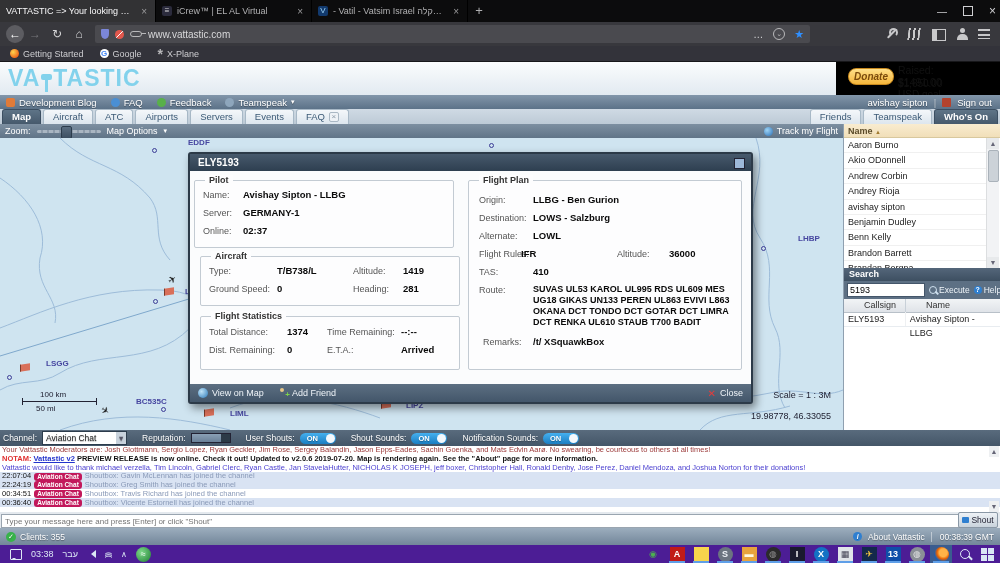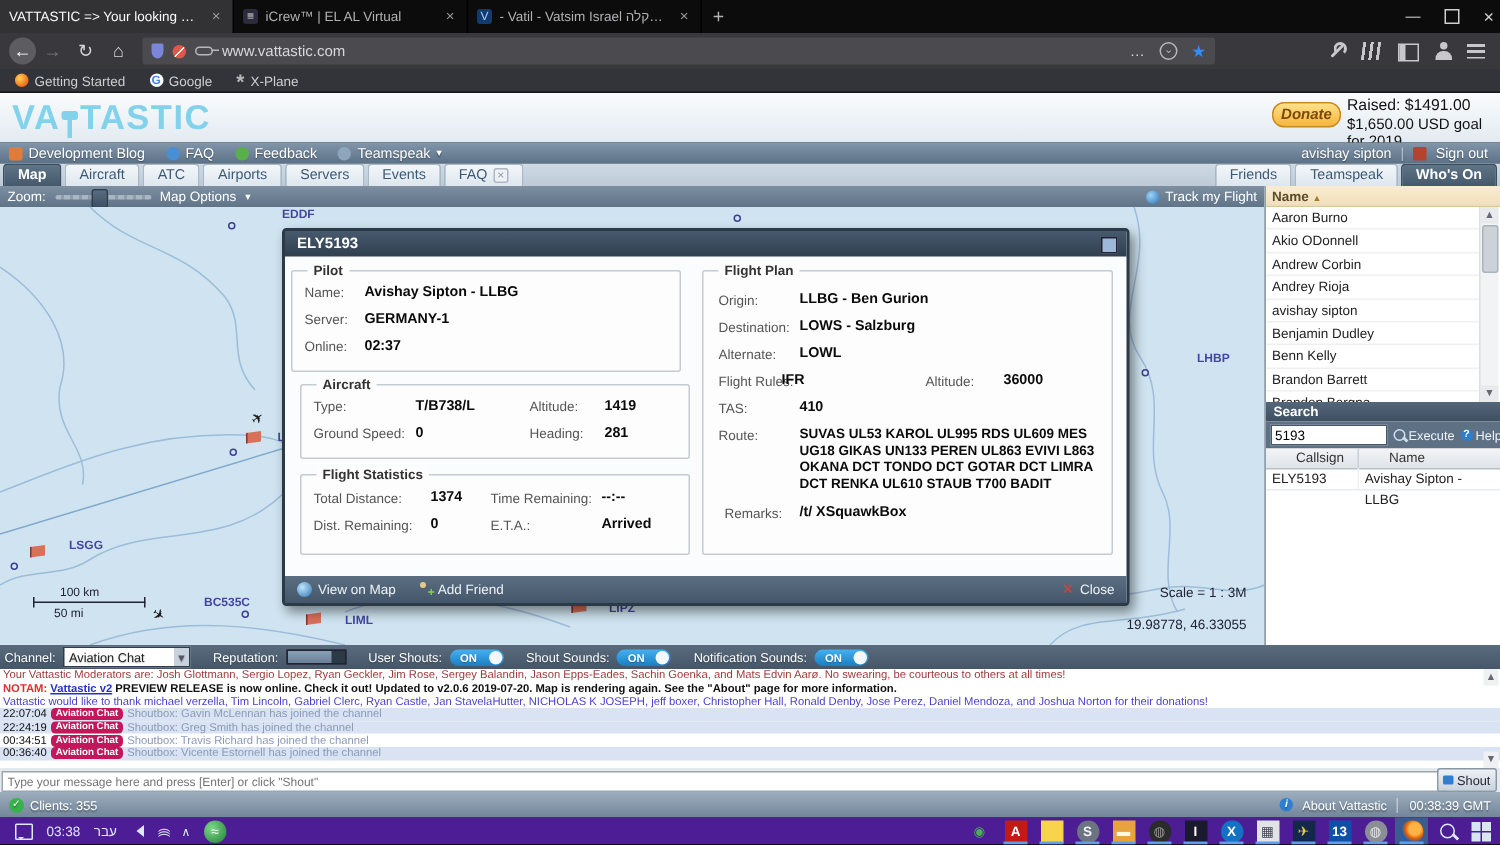--- a/index.html
+++ b/index.html
@@ -38,21 +38,21 @@
   .i-account::before{content:"";position:absolute;left:4px;top:0;width:5px;height:5px;border-radius:50%;background:#c8c8ca;}
   .i-account::after{content:"";position:absolute;left:1px;top:6px;width:11px;height:6px;border-radius:5px 5px 0 0;background:#c8c8ca;}
   .i-menu{width:12px;height:10px;background:repeating-linear-gradient(#c8c8ca 0 2px,transparent 2px 4.5px);margin-top:2px;}
   #bookmarks{left:0;top:46px;width:1000px;height:16px;background:#33333a;border-bottom:1px solid #17171a;
     display:flex;align-items:center;gap:16px;padding-left:10px;color:#cdcdd0;font-size:9px;box-sizing:border-box;}
   .bmk{display:flex;align-items:center;gap:4px;}
   .ffdot{width:9px;height:9px;border-radius:50%;background:radial-gradient(circle at 35% 35%,#ffd34d,#f06a1d 70%);}
   .gdot{width:9px;height:9px;border-radius:50%;background:#fff;color:#4285f4;font-size:8px;font-weight:bold;line-height:9px;text-align:center;}
   .gear{color:#b8b8ba;font-size:14px;font-weight:bold;line-height:8px;}
   
-  #vheader{left:0;top:62px;width:1000px;height:33px;background:linear-gradient(#fafcfd,#e2eaf1);}
+  #vheader{left:0;top:62px;width:836px;height:33px;background:linear-gradient(#fafcfd,#e2eaf1);}
   #logo{position:absolute;left:8px;top:3px;font-size:23px;font-weight:bold;color:#82d2ec;letter-spacing:1px;display:flex;align-items:flex-end;}
   .towr{width:11px;height:19px;position:relative;margin:0 1px;}
   .towr::before{content:"";position:absolute;left:0;top:1px;width:11px;height:6px;background:#82d2ec;border-radius:2px;}
   .towr::after{content:"";position:absolute;left:4px;top:7px;width:3px;height:12px;background:#82d2ec;}
   #donatebtn{position:absolute;left:848px;top:6px;width:44px;height:15px;border-radius:8px;border:1px solid #c8891e;
     background:linear-gradient(#ffe08a,#f5b63c);color:#7a4a0c;font-size:10px;font-weight:bold;font-style:italic;text-align:center;line-height:15px;}
   #raised{position:absolute;left:898px;top:2px;font-size:10.5px;color:#111;}
   #goal{position:absolute;left:898px;top:16px;font-size:10px;color:#111;}
   
   #navbar{left:0;top:95px;width:1000px;height:14px;background:linear-gradient(#8296aa,#5c7288);display:flex;align-items:center;
@@ -137,21 +137,21 @@
   #repbar{width:38px;height:8px;background:#2c3a47;border:1px solid #223;position:relative;}
   #repfill{position:absolute;left:0;top:0;height:100%;width:78%;background:linear-gradient(#8aa0b5,#6a8098);}
   .toggle{width:36px;height:11px;border-radius:6px;background:linear-gradient(#45b0ef,#1b7ec2);position:relative;
     font-size:7.5px;font-weight:bold;color:#fff;line-height:11px;padding-left:7px;box-sizing:border-box;}
   .toggle::after{content:"";position:absolute;right:1px;top:1px;width:9px;height:9px;border-radius:50%;background:#f4f8fc;}
   .sp{margin-left:10px;}
   
   #chatlog{left:0;top:446px;width:1000px;height:66px;background:#fff;overflow:hidden;font-size:7.5px;line-height:8.3px;}
   #chatlog .line{white-space:nowrap;padding-left:2px;margin-top:0.4px;}
   .shoutrow{display:flex;align-items:center;gap:3px;height:8.7px;padding-left:2px;white-space:nowrap;}
-  .shoutrow.hl{background:#d9e3f3;}
+  .shoutrow.hl{background:#d9e3f3;align-items:flex-end;}
   .stime{color:#111;}
   .badge{background:#c2185b;color:#fff;font-size:6.5px;font-weight:bold;border-radius:3px;padding:0 3px;line-height:8px;}
   .stext{color:#8a9ab8;}
   #chatscroll{position:absolute;right:1px;top:446px;width:10px;height:66px;}
   #chatscroll .varr{width:10px;background:#eef0f2;}
   
   #inputrow{left:0;top:512px;width:1000px;height:16px;background:#e4e9ee;}
   #msginput{position:absolute;left:1px;top:2px;width:955px;height:12px;border:1px solid #9aa5b0;font-size:8px;color:#555;padding:0 3px;}
   #shoutbtn{position:absolute;right:2px;top:0px;width:38px;height:14px;background:linear-gradient(#eef2f6,#c9d3dc);
     border:1px solid #8a98a6;border-radius:2px;font-size:8.5px;color:#223;display:flex;align-items:center;justify-content:center;gap:2px;}

